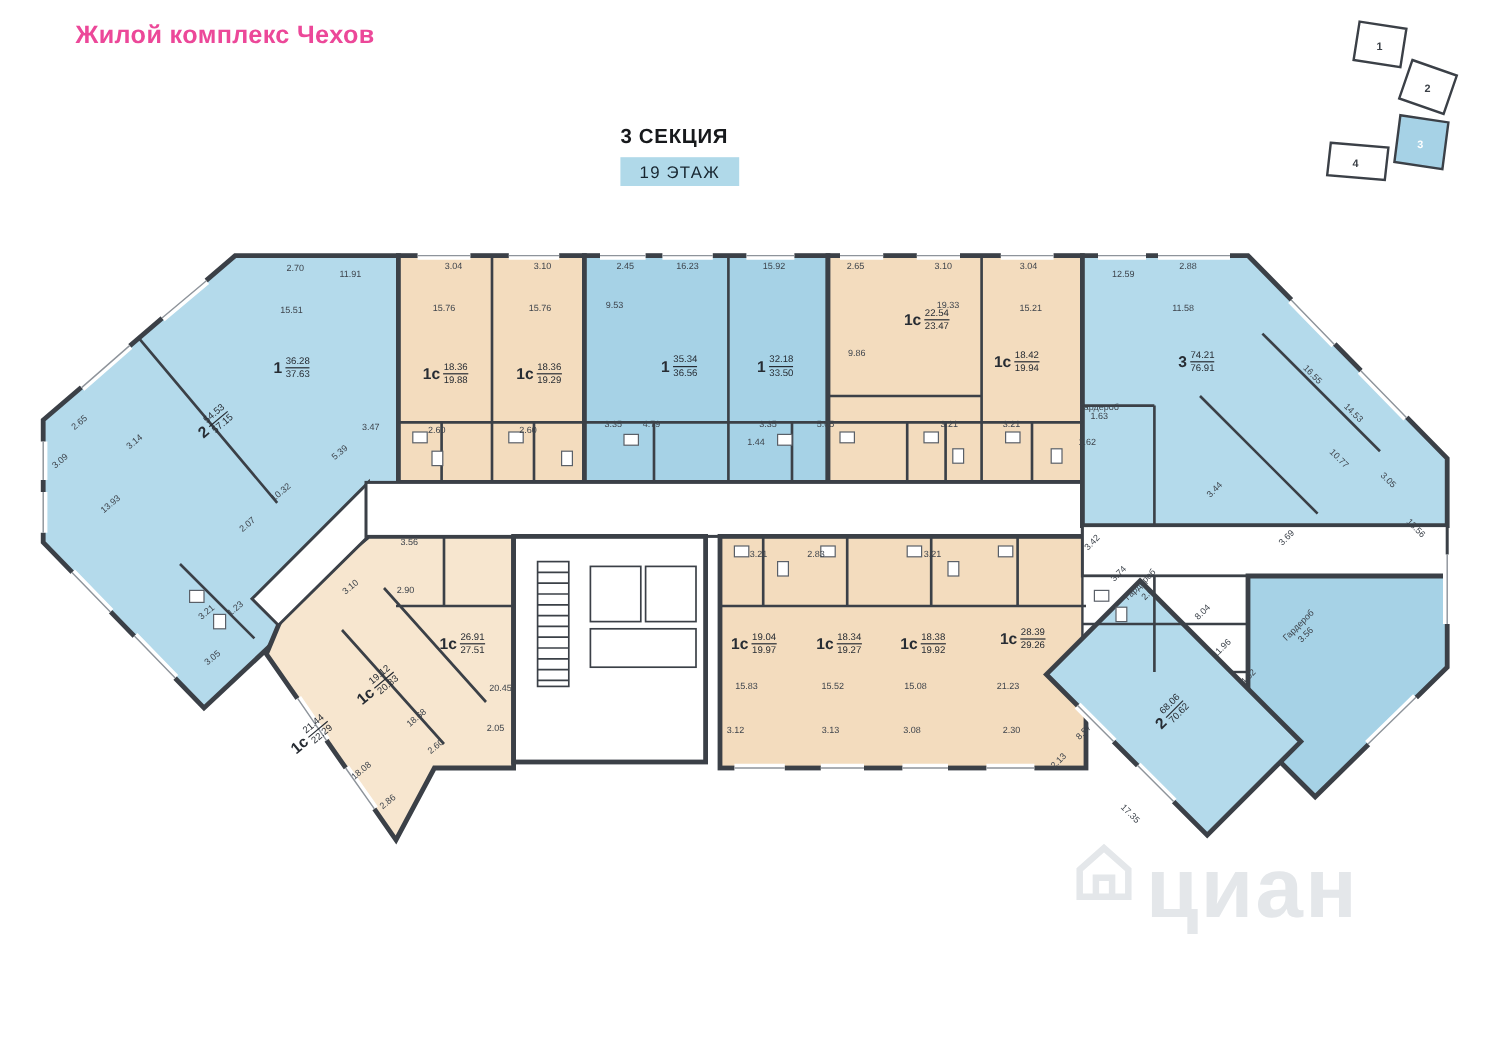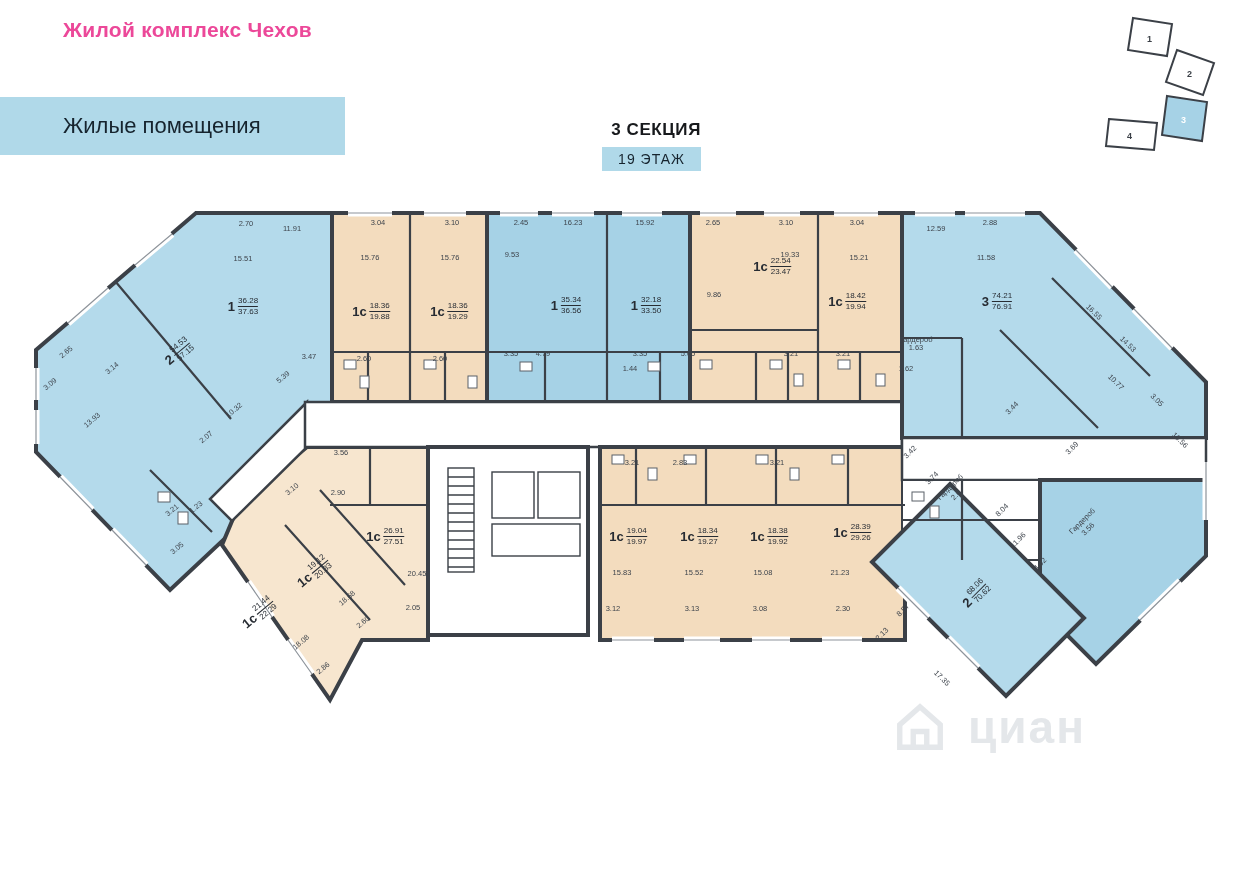--- a/index.html
+++ b/index.html
@@ -2,47 +2,46 @@
 <html style="--c-wall: #3b4047; --c-blue: #b4daeb; --c-blue_dark: #a6d2e6; --c-beige: #f3dcbe; --c-beige_light: #f7e6cf; --c-badge: #b0d9e9; --c-dim_text: #3e444c; --c-label_text: #272c33; --c-watermark: #e4e7ea;"><head>
 <meta charset="utf-8">
 <style>
   html,body{margin:0;padding:0;background:#fff;}
   body{font-family:"Liberation Sans","DejaVu Sans",sans-serif;}
   #stage{position:relative;width:1241px;height:877px;background:#fff;overflow:hidden;}
   
   .project-title{position:absolute;left:63px;top:18px;font-size:21px;font-weight:700;color:#ec4899;letter-spacing:.3px;}
   .legend-badge{position:absolute;left:0;top:97px;width:345px;height:58px;background:var(--c-badge,#b0d9e9);
     display:flex;align-items:center;padding-left:63px;box-sizing:border-box;font-size:22px;color:#16242e;}
-  .section-block{position:absolute;left:501px;top:104px;width:200px;text-align:right;margin-top:16px;}
+  .section-block{position:absolute;left:517px;top:104px;width:200px;text-align:left;}
   .section-title{font-size:17px;font-weight:700;color:#17191c;letter-spacing:.6px;}
   .floor-badge{display:inline-block;margin-top:7px;padding:4px 16px;background:var(--c-badge,#b0d9e9);
     font-size:14px;color:#16242e;letter-spacing:1px;}
   
   svg{position:absolute;left:0;top:0;}
   .dim-layer{position:absolute;left:0;top:0;width:100%;height:100%;pointer-events:none;}
   .dim{position:absolute;font-size:7.5px;color:var(--c-dim_text,#3e444c);white-space:nowrap;
     transform:translate(-50%,-50%) rotate(var(--r,0deg));}
   .apt{position:absolute;display:flex;align-items:center;gap:3px;color:var(--c-label_text,#272c33);
     transform:translate(-50%,-50%) rotate(var(--r,0deg));white-space:nowrap;}
   .apt .t{font-size:13px;font-weight:700;}
   .apt .fr{display:inline-flex;flex-direction:column;font-size:8px;line-height:9px;}
   .apt .fr .a1{border-bottom:1px solid #272c33;padding-bottom:1px;}
-  .watermark{position:absolute;left:893px;top:700px;display:flex;align-items:center;gap:21px;
-    color:var(--c-watermark,#e4e7ea);font-size:46px;font-weight:700;letter-spacing:2px;user-select:none;}
+  .watermark{position:absolute;left:893px;top:700px;display:flex;align-items:flex-start;gap:8px;
+    color:var(--c-watermark,#e4e7ea);font-size:71px;font-weight:700;letter-spacing:2px;user-select:none;}
   .watermark svg{position:static;}
   .mm-num{font-size:9px;fill:#3b4047;font-weight:700;}
   .mm-num.active{fill:#ffffff;}
 </style>
 </head>
 <body>
 
 <div id="stage">
 
   <div class="project-title">Жилой комплекс Чехов</div>
-  <div class="legend-badge">Жилые помещения</div>
   <div class="section-block">
     <div class="section-title">3 СЕКЦИЯ</div>
     <div class="floor-badge">19 ЭТАЖ</div>
   </div>
 
   <svg width="1241" height="877" viewBox="0 0 1241 877">
 
     <polygon points="196,213 36,350 36,452 170,590 332,438 332,213" fill="var(--c-blue,#b4daeb)" stroke="var(--c-wall,#3b4047)" stroke-width="4"></polygon>
 
     <polygon points="307,447 428,447 428,640 362,640 330,700 222,545 240,502" fill="var(--c-beige_light,#f7e6cf)" stroke="var(--c-wall,#3b4047)" stroke-width="4"></polygon>

